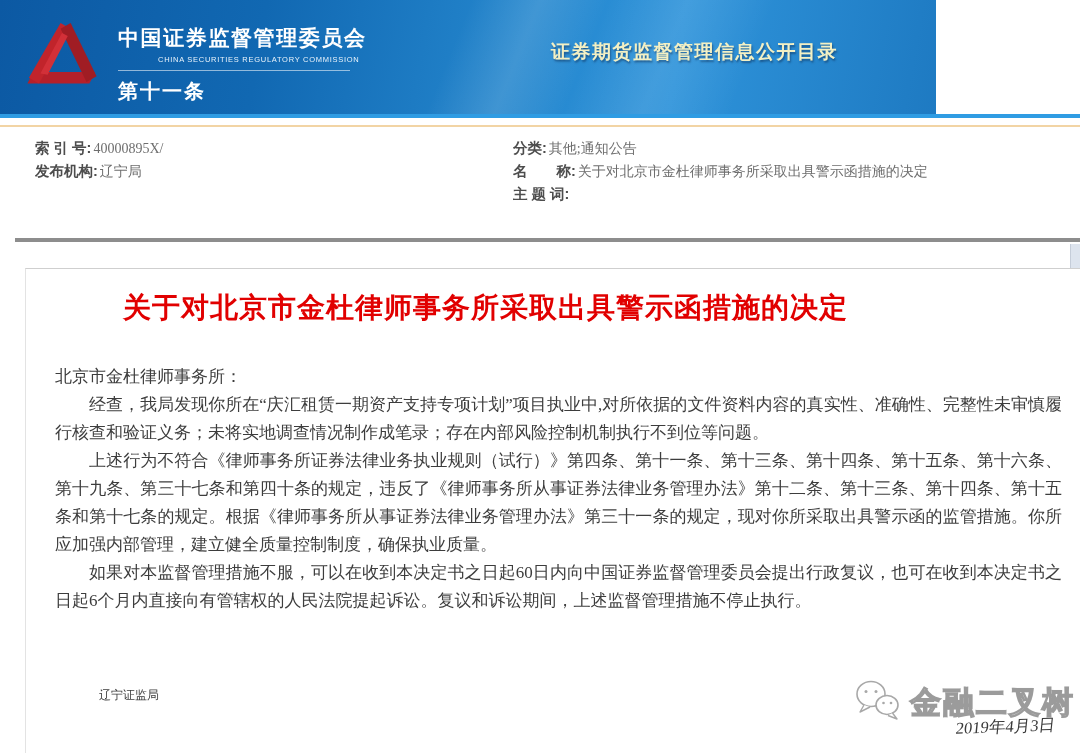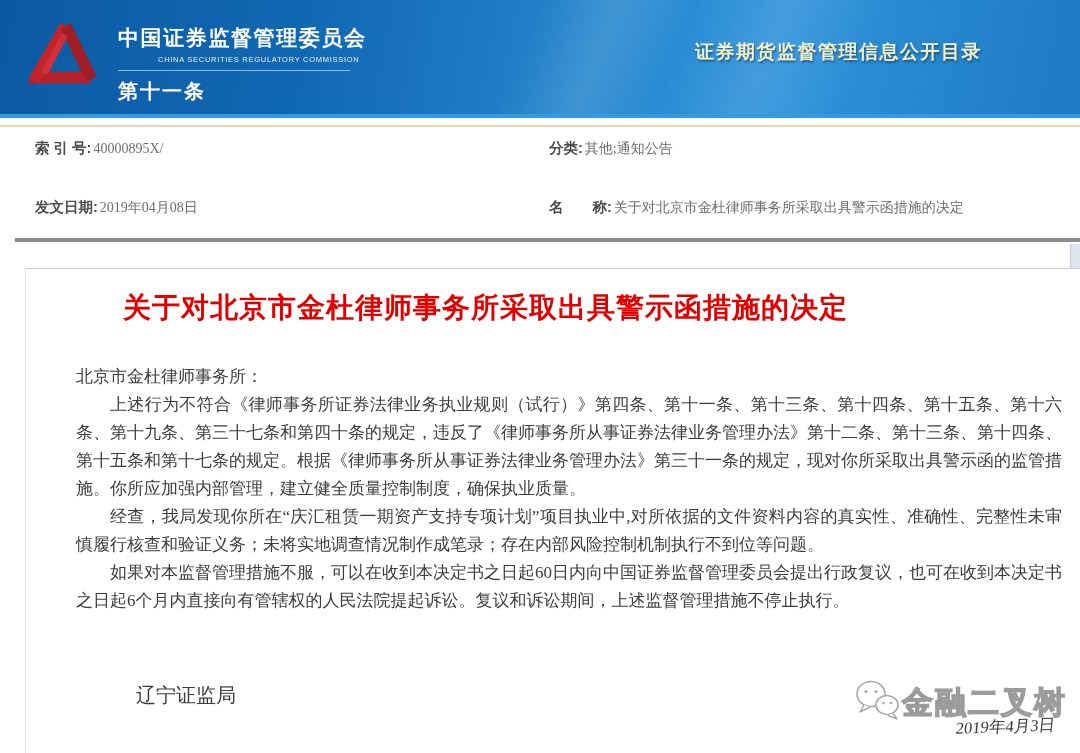--- a/index.html
+++ b/index.html
@@ -6,21 +6,21 @@
   html,body { width:1080px; height:753px; }
   body {
     position:relative;
     background:#ffffff;
     font-family:"Liberation Sans", sans-serif;
     overflow:hidden;
   }
 
   
   .banner {
-    position:absolute; top:0; left:0; width:1080px; height:114px;
+    position:absolute; top:0; left:0; width:936px; height:114px;
     background:
       linear-gradient(112deg, rgba(255,255,255,0) 48%, rgba(255,255,255,0.13) 55%, rgba(255,255,255,0) 62%, rgba(255,255,255,0.10) 70%, rgba(255,255,255,0) 79%),
       linear-gradient(100deg, #0c59a3 0%, #1168b2 28%, #2486cd 55%, #2e93da 72%, #1e7ac2 100%);
   }
   .banner-strip  { position:absolute; top:114px; left:0; width:1080px; height:4px; background:#2f9ce3; }
   .banner-orange { position:absolute; top:125px; left:0; width:1080px; height:2px; background:#f2d4a4; }
 
   .logo-wrap { position:absolute; left:26px; top:18px; width:72px; height:82px; }
 
   .org-block { position:absolute; left:118px; top:24px; color:#fff; }
@@ -35,21 +35,20 @@
     color:#f3f0c4;
     text-shadow:1px 2px 2px rgba(15,45,85,0.55);
     white-space:nowrap;
   }
 
   
   .meta {
     position:absolute; top:139px; left:35px; right:20px;
     display:grid; grid-template-columns:478px 1fr; grid-auto-rows:23px;
     align-items:start;
-    gap:36px;
   }
   .meta-cell { white-space:nowrap; overflow:hidden; }
   .meta .label { font-weight:bold; color:#4d4d4d; font-size:14.5px; }
   .meta .value { color:#6e6e6e; font-size:14px; font-family:"Liberation Serif", serif; padding-left:2px; }
 
   .gray-bar { position:absolute; top:238px; left:15px; right:0; height:4px; background:#8d8d8d; }
 
   .scroll-frag {
     position:absolute; top:244px; right:0; width:10px; height:24px;
     background:#dde4ee; border-left:1px solid #c5cdd9;
@@ -62,37 +61,37 @@
     border-top:1px solid #cfcfcf;
     border-left:1px solid #e3e3e3;
   }
   .doc-title {
     margin:22px 0 0 97px;
     font-size:28px; line-height:34px; font-weight:bold; letter-spacing:1px;
     color:#e10000;
     font-family:"Liberation Sans", sans-serif;
   }
   .doc-body {
-    margin:38px 18px 0 50px;
+    margin:38px 18px 0 29px;
     font-size:17px; line-height:28px; color:#3d3d3d;
     font-family:"Liberation Serif", serif;
     text-align:justify;
   }
   .doc-body p { text-indent:2em; }
   .doc-body p.salutation { text-indent:0; }
   .signature {
     margin:66px 0 0 20px;
-    font-size:20px; color:#3d3d3d;
+    font-size:12px; color:#3d3d3d;
     font-family:"Liberation Serif", serif;
   }
 
   
   .watermark {
     position:absolute; left:854px; top:678px;
-    display:flex; align-items:center; 
+    display:flex; align-items:center; gap:8px;
     z-index:1;
   }
   .wm-text {
     font-size:31px; font-weight:bold; letter-spacing:2px; white-space:nowrap;
     color:#fdfdfd;
     -webkit-text-stroke:1.3px #9b9b9b;
     text-shadow:0 0 1px #b5b5b5;
     font-family:"Liberation Sans", sans-serif;
   }
   .doc-date {
@@ -126,37 +125,40 @@
 <div class="banner-orange"></div>
 
 <section class="meta">
   <div class="meta-cell">
     <span class="label">索 引 号:</span><span class="value">40000895X/</span>
   </div>
   <div class="meta-cell">
     <span class="label">分类:</span><span class="value">其他;通知公告</span>
   </div>
   <div class="meta-cell">
-    <span class="label">发文日期:</span><span class="value">2019年04月08日</span>
+    <span class="label">发布机构:</span><span class="value">辽宁局</span>
   </div>
   <div class="meta-cell">
     <span class="label">名　　称:</span><span class="value">关于对北京市金杜律师事务所采取出具警示函措施的决定</span>
   </div>
   <div class="meta-cell"></div>
+  <div class="meta-cell">
+    <span class="label">主 题 词:</span><span class="value"></span>
+  </div>
 </section>
 
 <div class="gray-bar"></div>
 <div class="scroll-frag"></div>
 
 <main class="panel">
   <h1 class="doc-title">关于对北京市金杜律师事务所采取出具警示函措施的决定</h1>
   <div class="doc-body">
     <p class="salutation">北京市金杜律师事务所：</p>
+    <p>经查，我局发现你所在“庆汇租赁一期资产支持专项计划”项目执业中,对所依据的文件资料内容的真实性、准确性、完整性未审慎履行核查和验证义务；未将实地调查情况制作成笔录；存在内部风险控制机制执行不到位等问题。</p>
     <p>上述行为不符合《律师事务所证券法律业务执业规则（试行）》第四条、第十一条、第十三条、第十四条、第十五条、第十六条、第十九条、第三十七条和第四十条的规定，违反了《律师事务所从事证券法律业务管理办法》第十二条、第十三条、第十四条、第十五条和第十七条的规定。根据《律师事务所从事证券法律业务管理办法》第三十一条的规定，现对你所采取出具警示函的监管措施。你所应加强内部管理，建立健全质量控制制度，确保执业质量。</p>
-    <p>经查，我局发现你所在“庆汇租赁一期资产支持专项计划”项目执业中,对所依据的文件资料内容的真实性、准确性、完整性未审慎履行核查和验证义务；未将实地调查情况制作成笔录；存在内部风险控制机制执行不到位等问题。</p>
     <p>如果对本监督管理措施不服，可以在收到本决定书之日起60日内向中国证券监督管理委员会提出行政复议，也可在收到本决定书之日起6个月内直接向有管辖权的人民法院提起诉讼。复议和诉讼期间，上述监督管理措施不停止执行。</p>
     <p class="signature">辽宁证监局</p>
   </div>
 </main>
 
 <div class="watermark">
   <span>
     <svg width="48" height="46" viewBox="0 0 48 46" aria-hidden="true">
       <ellipse cx="17" cy="16" rx="14" ry="12.5" fill="#ffffff" stroke="#a8a8a8" stroke-width="1.6"></ellipse>
       <path d="M10,27 L6,34 L16,29" fill="#ffffff" stroke="#a8a8a8" stroke-width="1.4" stroke-linejoin="round"></path>

